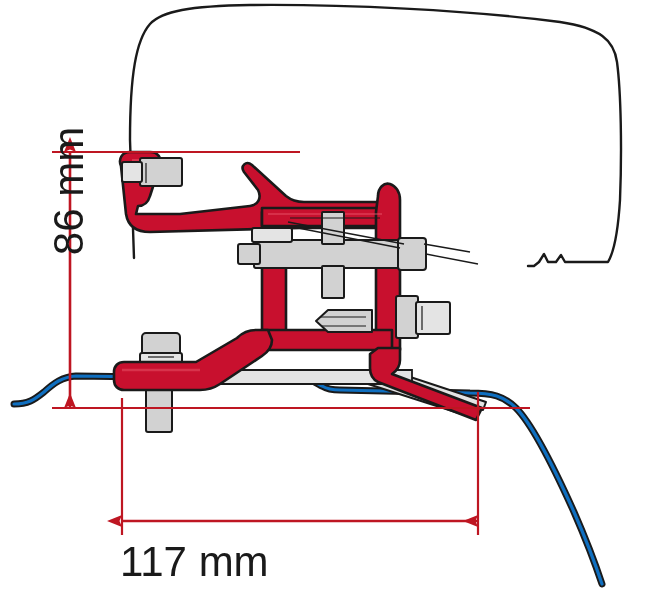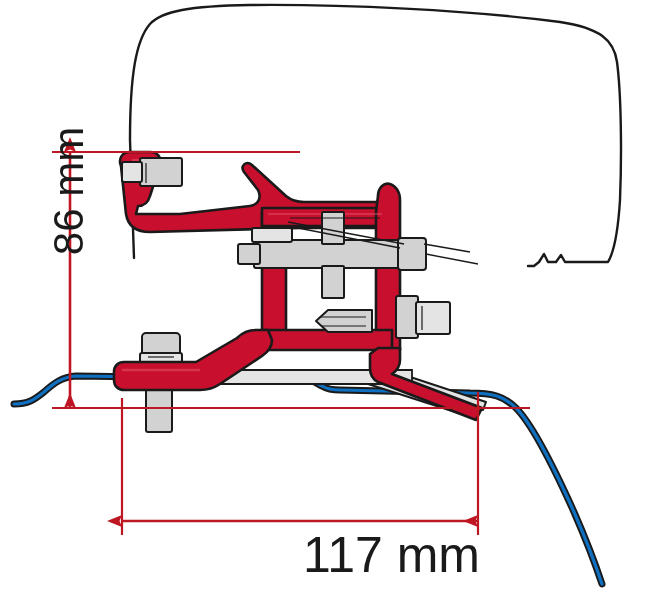--- a/index.html
+++ b/index.html
@@ -22,24 +22,24 @@
   }
   #label-height{
     left:-16px;top:170px;
     width:170px;
     font-size:42px;
     text-align:center;
     transform:rotate(-90deg);
     transform-origin:50% 50%;
   }
   #label-width{
-    left:120px;top:530px;
+    left:120px;top:541px;
     width:360px;
-    font-size:50px;
-    text-align:right;
+    font-size:42px;
+    text-align:left;
   }
 </style>
 </head>
 <body>
 
 <div id="stage">
 
   <svg width="647" height="600" viewBox="0 0 647 600" shape-rendering="geometricPrecision">
 
     <defs>

